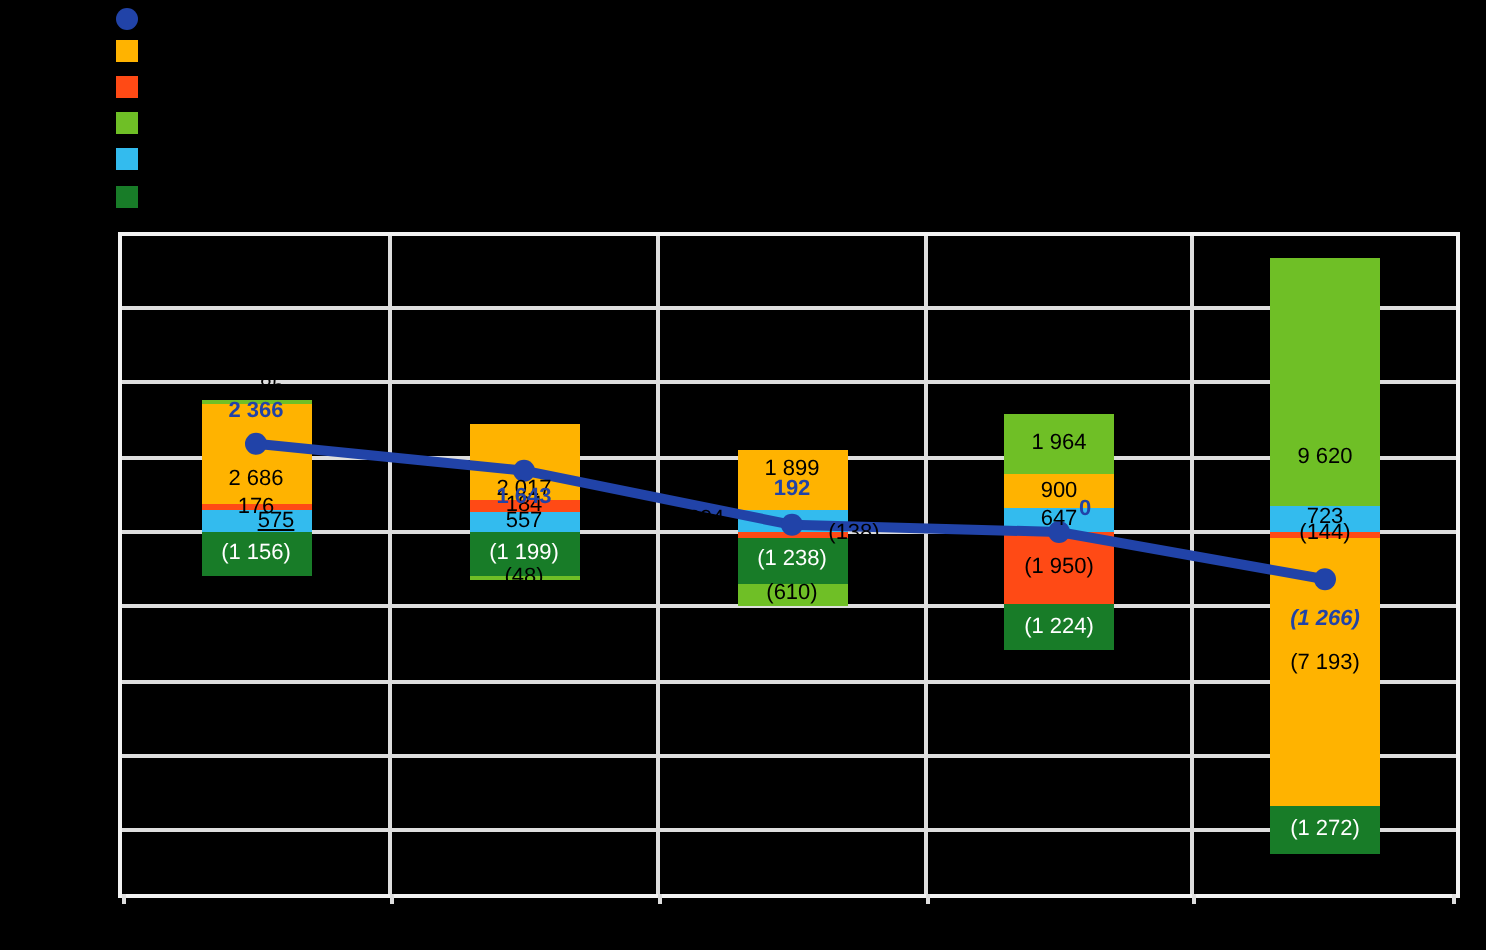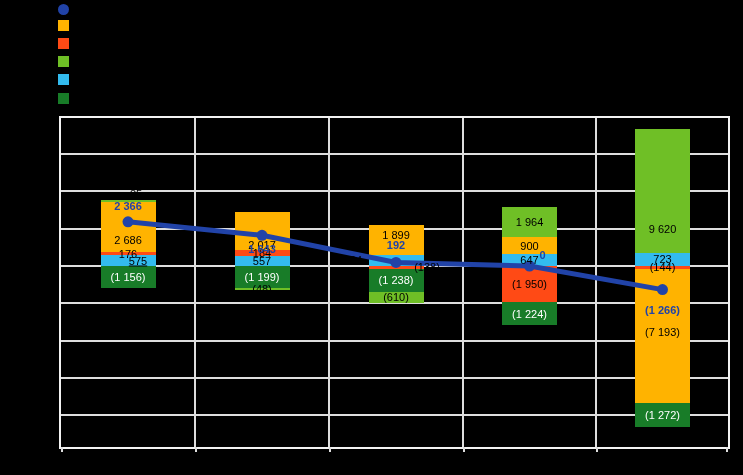--- a/index.html
+++ b/index.html
@@ -128,15 +128,15 @@
       <div class="seg-label" style="color: rgb(255, 255, 255); left: 468.5px; top: 195.799px;">(1 224)</div>
       <div class="seg-label" style="color: rgb(0, 0, 0); left: 601.5px; top: 141px;">723</div>
       <div class="seg-label" style="color: rgb(0, 0, 0); left: 601.5px; top: 110.756px;">9 620</div>
       <div class="seg-label" style="color: rgb(0, 0, 0); left: 601.5px; top: 149.343px;">(144)</div>
       <div class="seg-label" style="color: rgb(0, 0, 0); left: 601.5px; top: 213.787px;">(7 193)</div>
       <div class="seg-label" style="color: rgb(255, 255, 255); left: 601.5px; top: 296.752px;">(1 272)</div>
       <div class="line-label" style="color: rgb(33, 67, 168); left: 67px; top: 87.8575px;">2 366</div>
       <div class="line-label" style="color: rgb(33, 67, 168); left: 201px; top: 101.347px; margin-top: 30px;">1 643</div>
       <div class="line-label" style="color: rgb(33, 67, 168); left: 335px; top: 127.418px;">192</div>
       <div class="line-label" style="color: rgb(33, 67, 168); left: 481.5px; top: 137px;">0</div>
-      <div class="line-label" style="color: rgb(33, 67, 168); left: 601.5px; top: 191.62px;">(1 266)</div>
+      <div class="line-label" style="color: rgb(33, 67, 168); left: 601.5px; top: 191.62px; font-style: italic;">(1 266)</div>
     </div>
 </div>
 
 </body></html>

